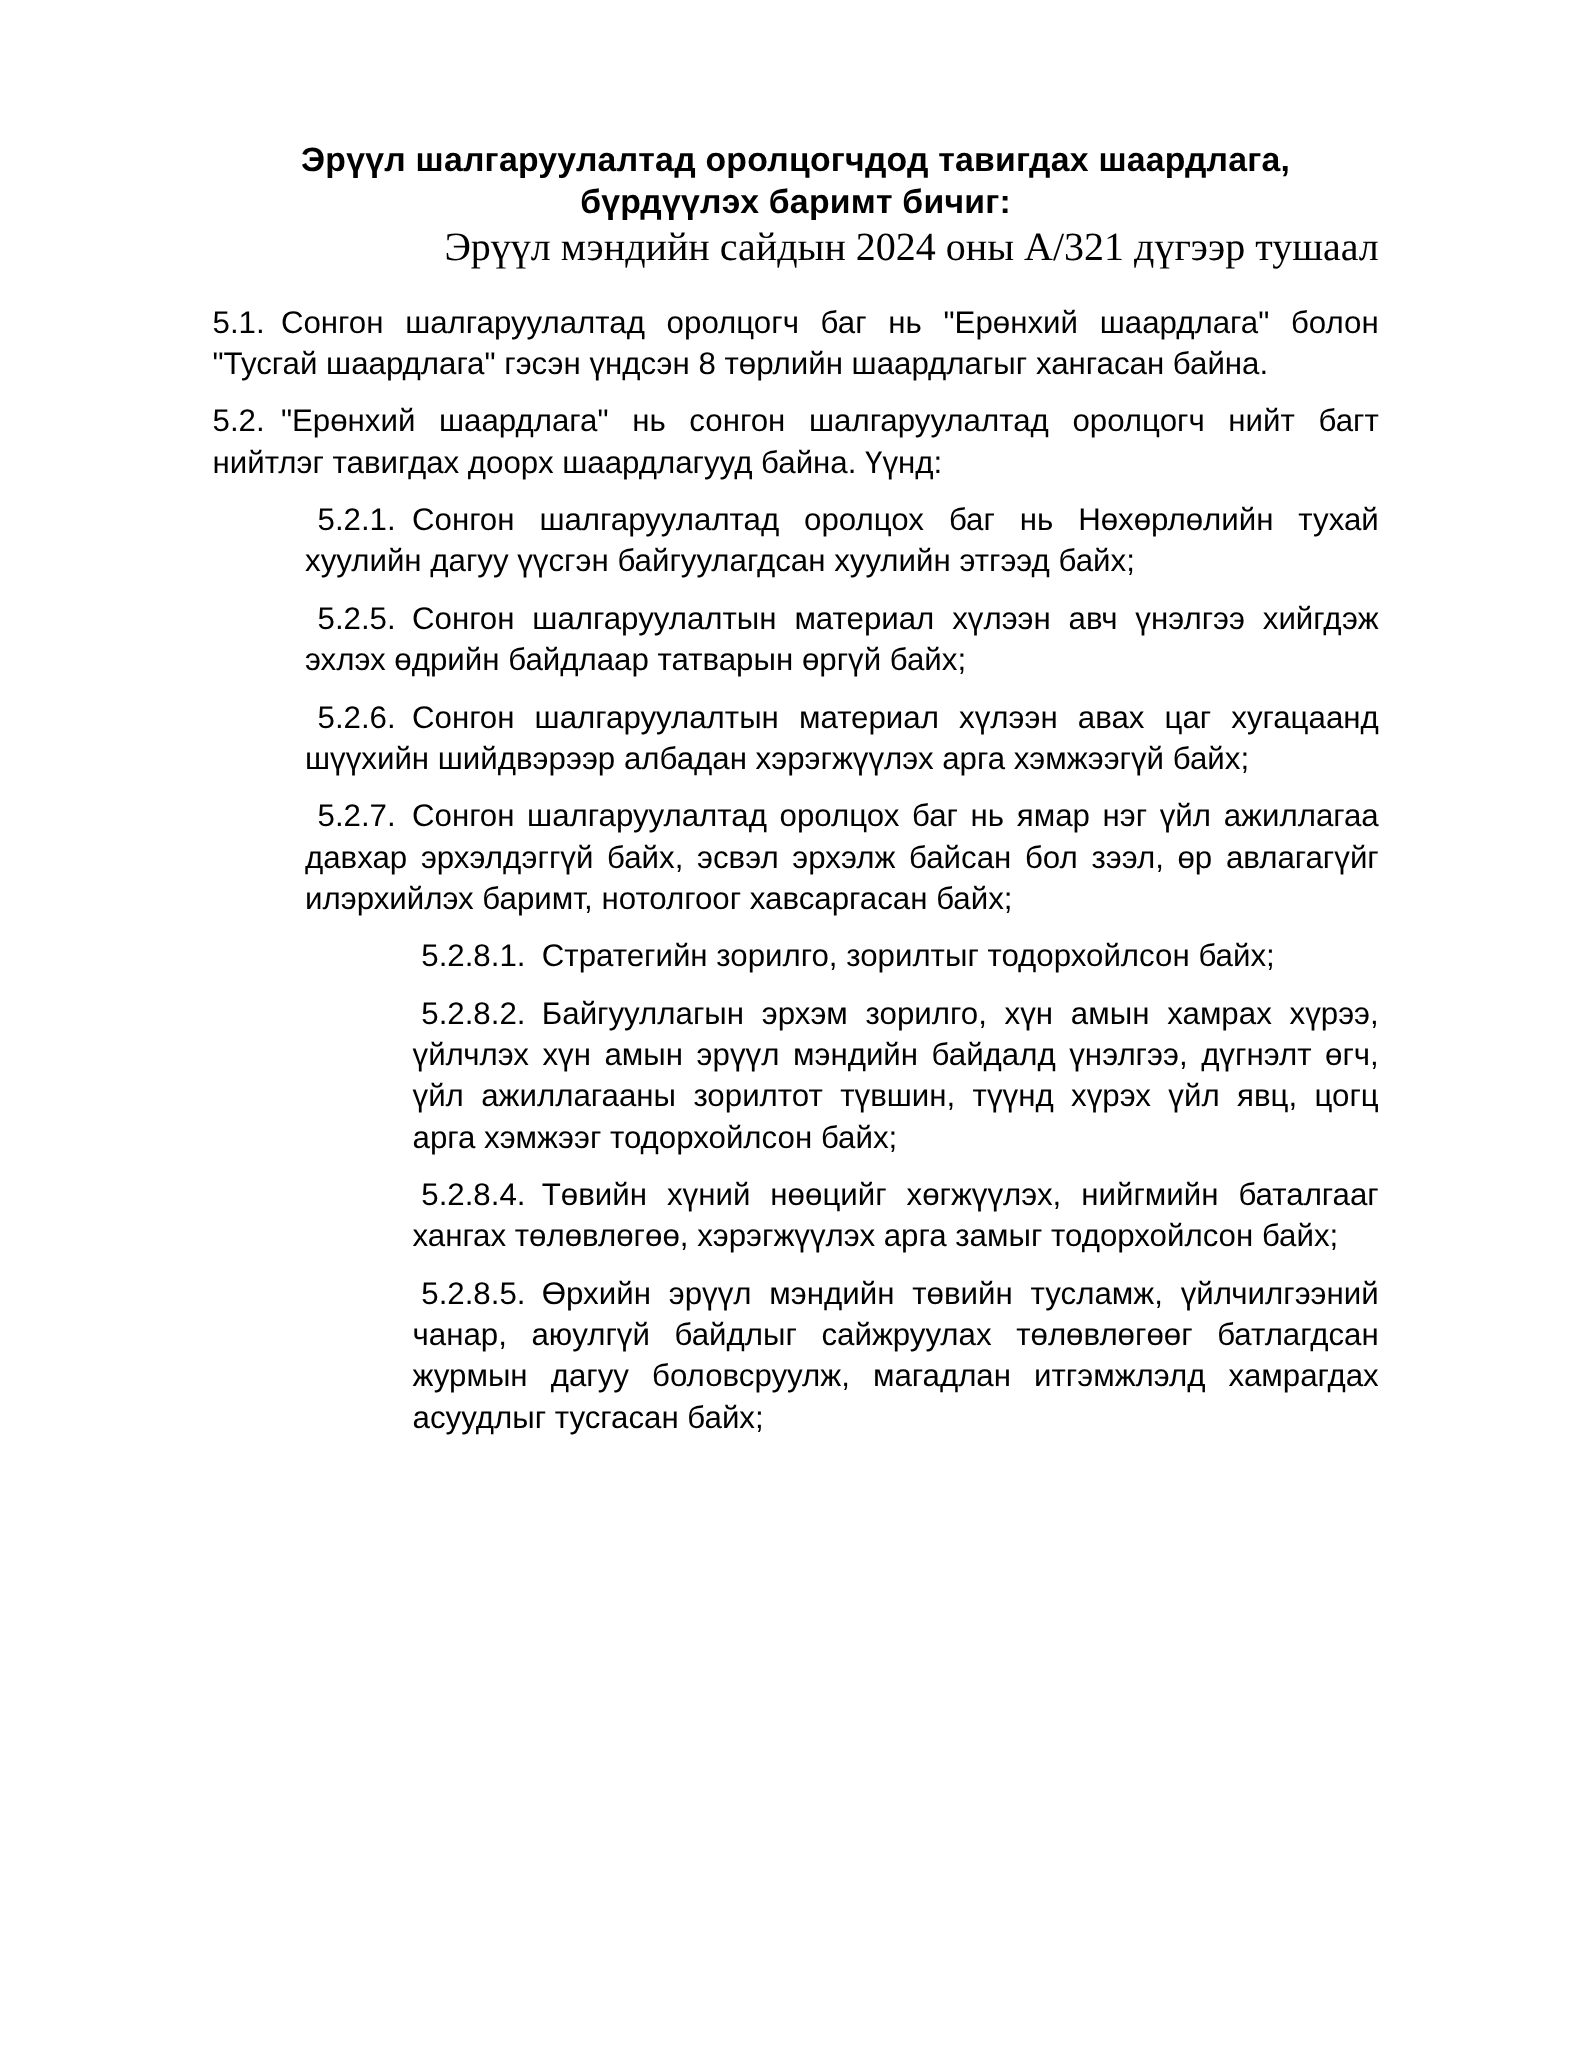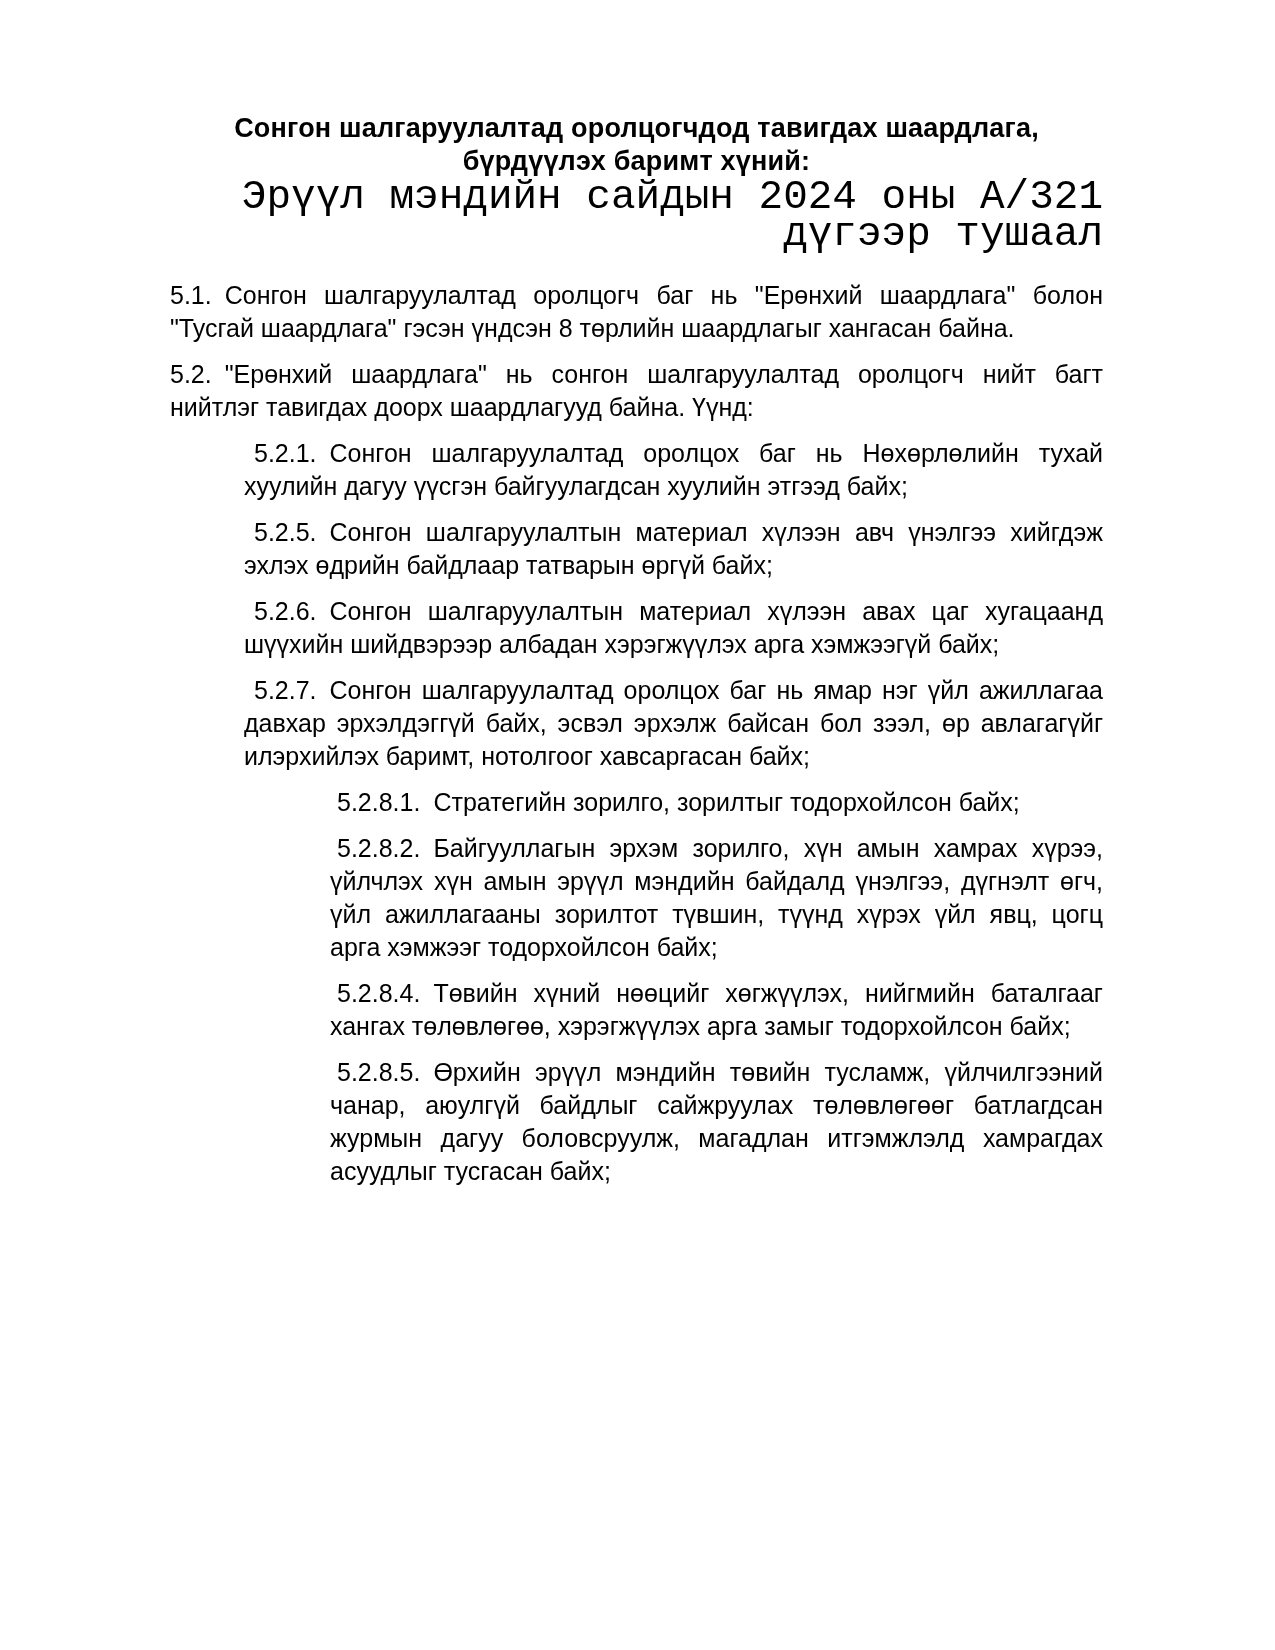--- a/index.html
+++ b/index.html
@@ -20,22 +20,22 @@
     overflow: hidden;
   }
   .doc-title {
     font-size: 27px;
     font-weight: bold;
     line-height: 33px;
     text-align: center;
     letter-spacing: 0.2px;
   }
   .decree-line {
-    font-family: Liberation Mono, monospace;
-    font-size: 41px;
+    font-family: Liberation Serif, serif;
+    font-size: 32px;
     line-height: 37px;
     text-align: right;
     margin-top: 1px;
   }
   .doc-body {
     margin-top: 26px;
   }
   .clause {
     font-size: 25px;
     line-height: 33px;
@@ -55,22 +55,22 @@
     padding-right: 13px;
     white-space: nowrap;
   }
 </style>
 </head>
 <body>
 
 <div class="page">
 
   <div class="doc-title">
-    <div>Сонгон шалгаруулалтад оролцогчдод тавигдах шаардлага,</div>
-    <div>бүрдүүлэх баримт хүний:</div>
+    <div>Эрүүл шалгаруулалтад оролцогчдод тавигдах шаардлага,</div>
+    <div>бүрдүүлэх баримт бичиг:</div>
   </div>
 
   <div class="decree-line">Эрүүл мэндийн сайдын 2024 оны А/321 дүгээр тушаал</div>
 
   <div class="doc-body">
 
     <p class="clause"><span class="num">5.1.</span><span>Сонгон шалгаруулалтад оролцогч баг нь "Ерөнхий шаардлага" болон "Тусгай шаардлага" гэсэн үндсэн 8 төрлийн шаардлагыг хангасан байна.</span></p>
 
     <p class="clause"><span class="num">5.2.</span><span>"Ерөнхий шаардлага" нь сонгон шалгаруулалтад оролцогч нийт багт нийтлэг тавигдах доорх шаардлагууд байна. Үүнд:</span></p>
 

